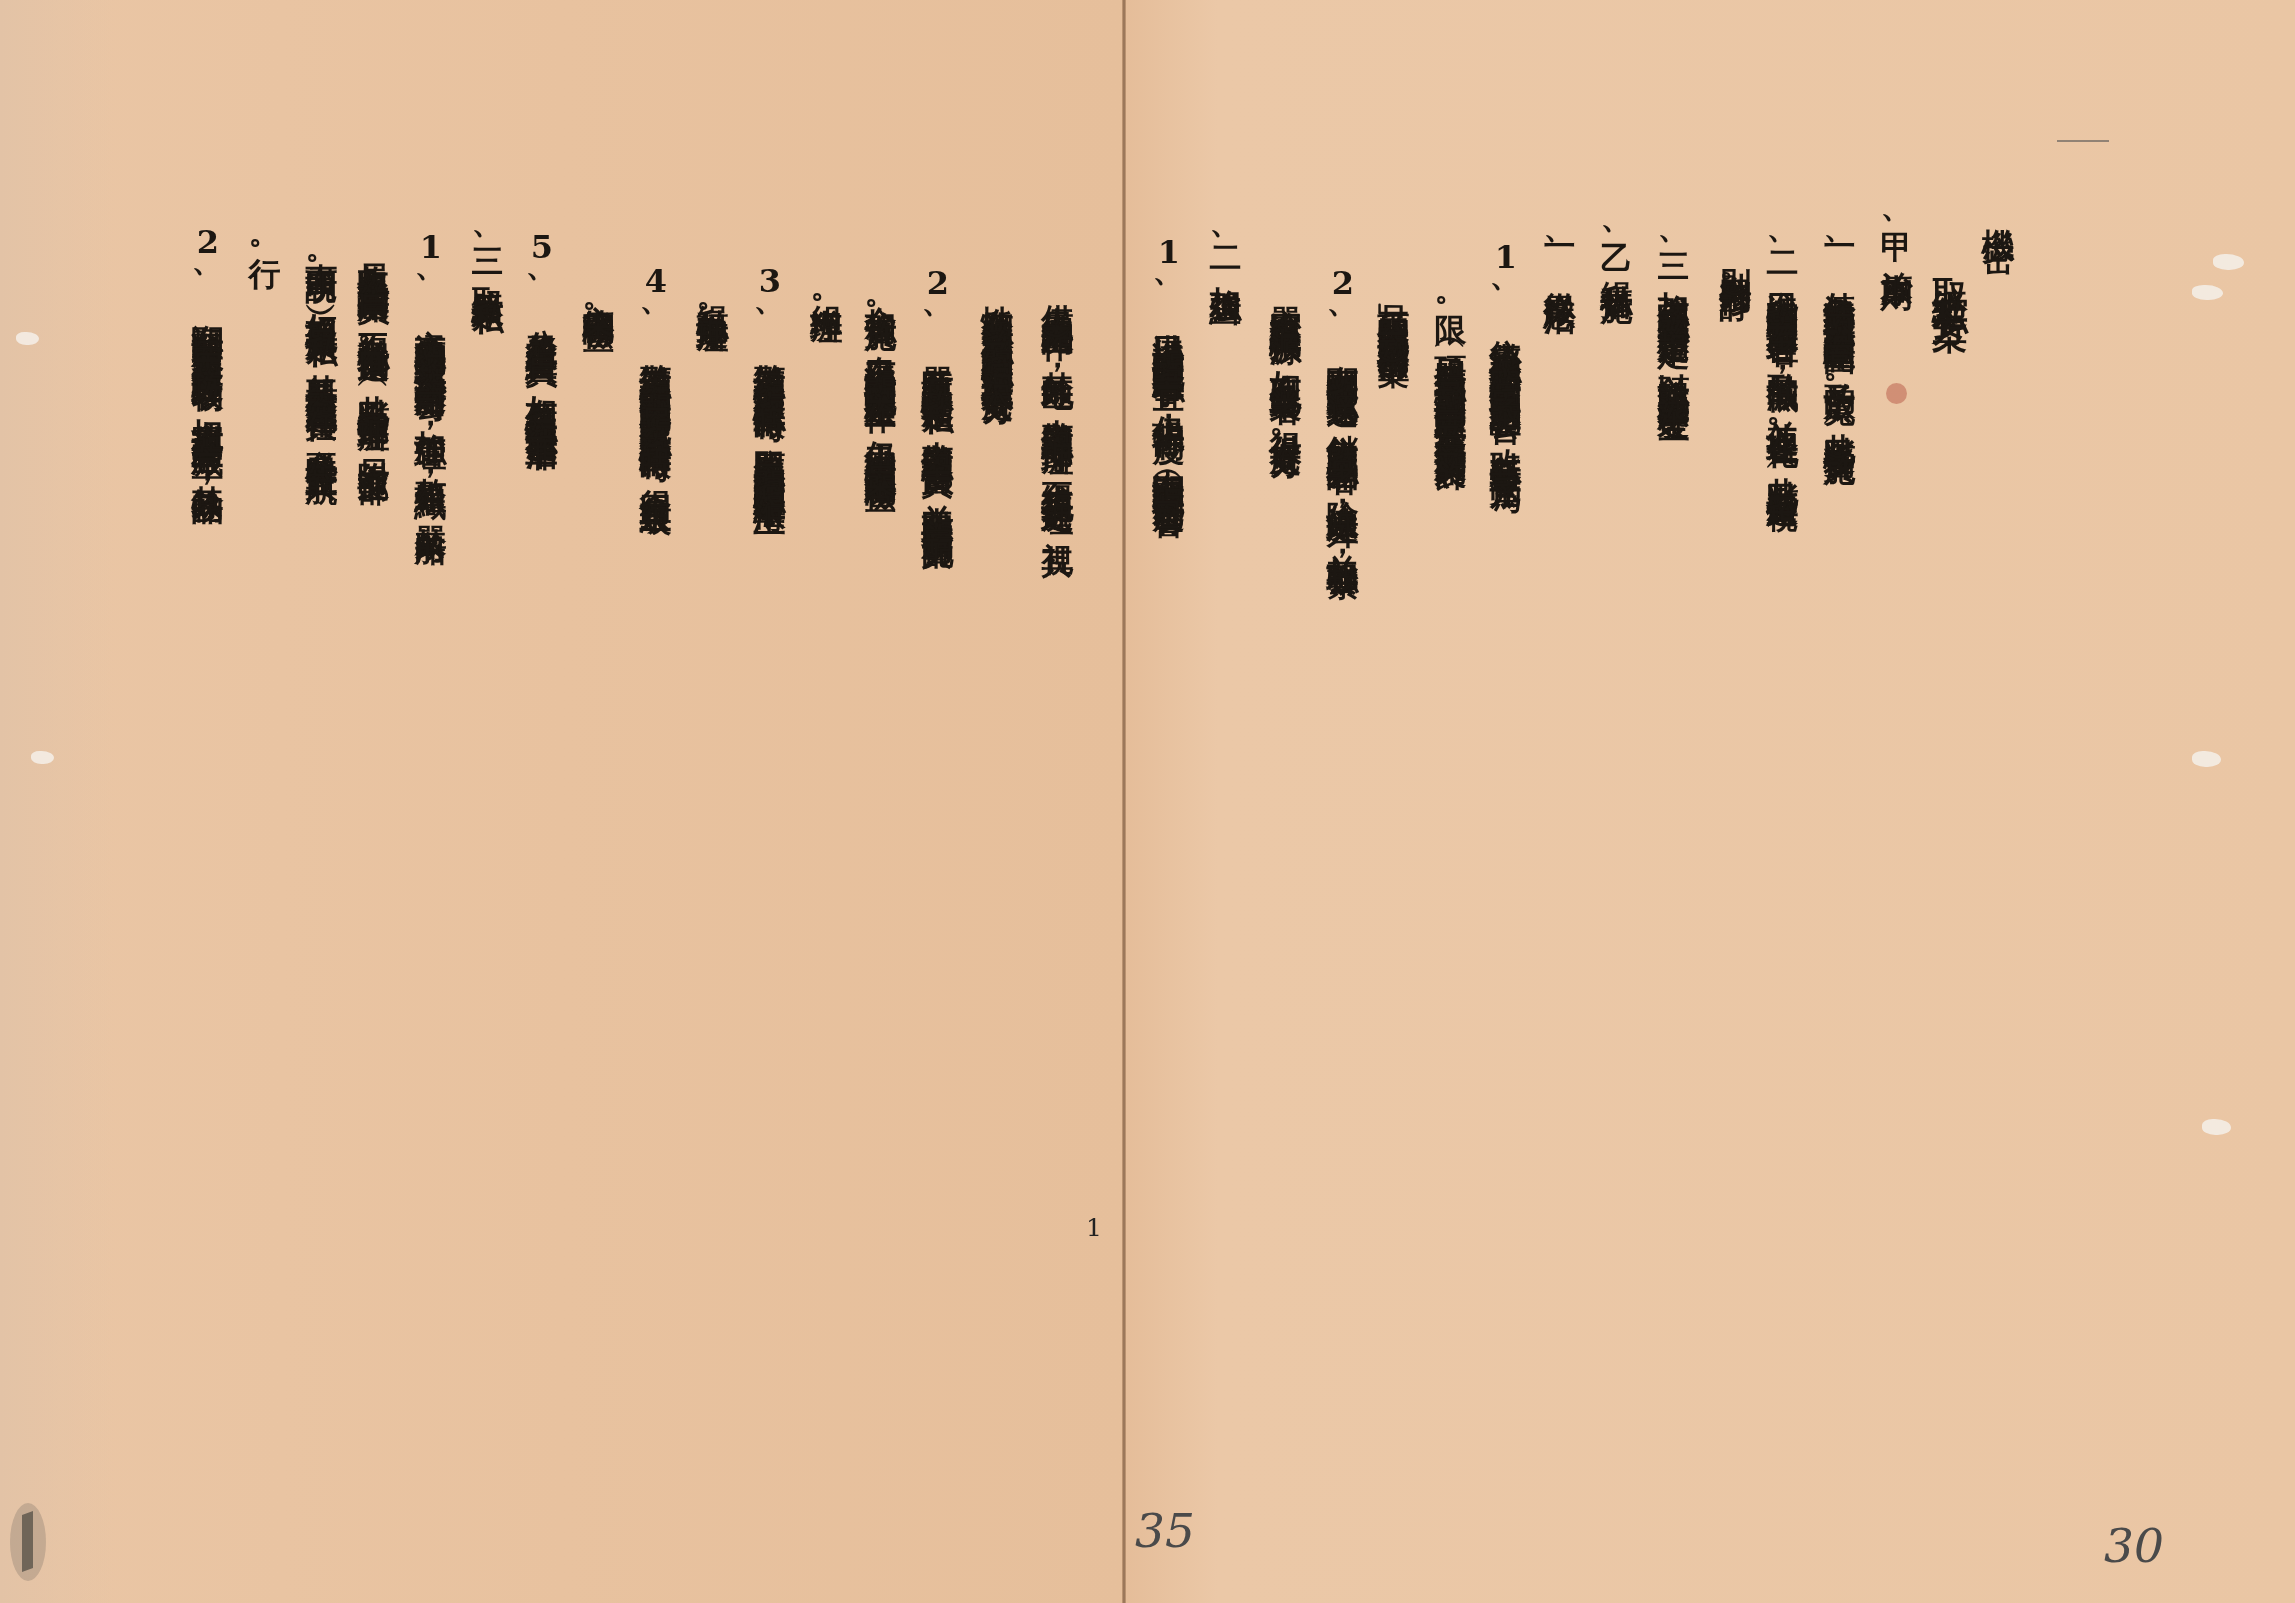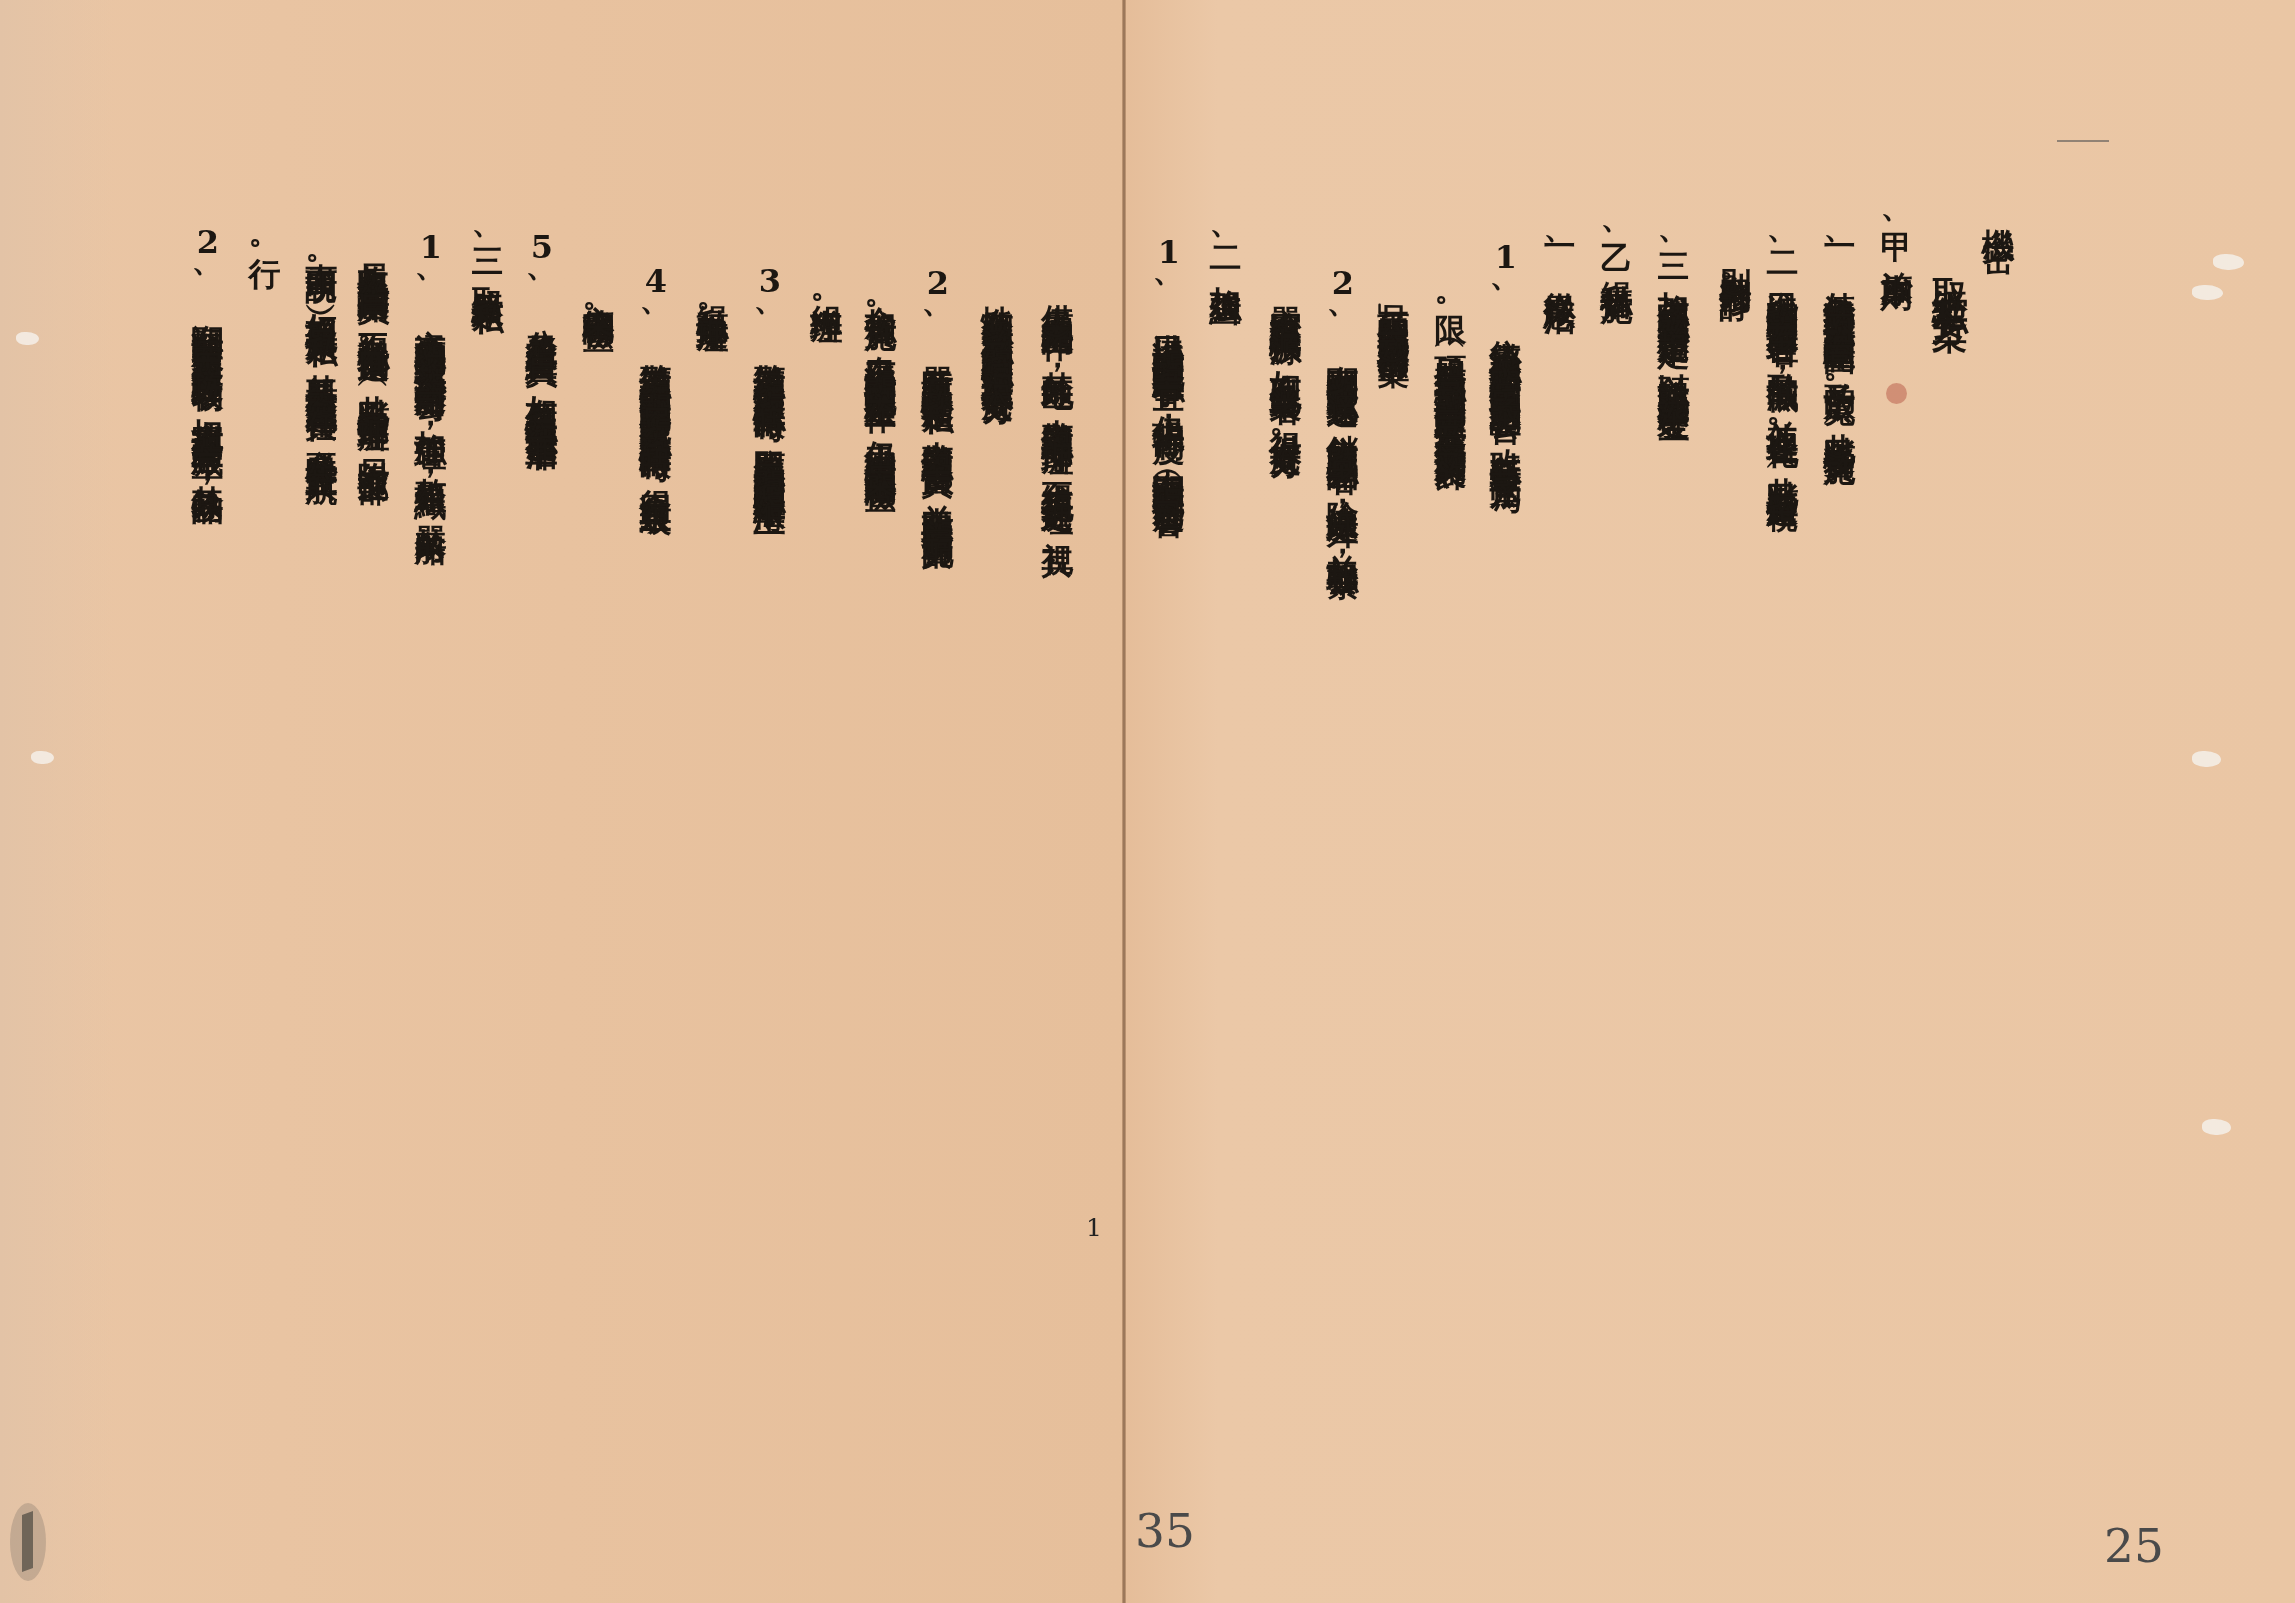--- a/index.html
+++ b/index.html
@@ -30,21 +30,21 @@
     line-height: 1;
     letter-spacing: 3.1px;
     color: #1c1712;
     white-space: nowrap;
     font-weight: bold;
   }
   .col.title { font-size: 36px; letter-spacing: 7.3px; }
   .col.stamp { font-size: 33px; letter-spacing: 11.4px; }
 
   .folio {
-    position: absolute; font-family: "DejaVu Serif", serif; 
+    position: absolute; font-family: "DejaVu Serif", serif; font-style: italic;
     color: #4a4a4a; font-size: 47px;
   }
   .page-num { position:absolute; font-size: 25px; color:#222; font-family:"DejaVu Serif", serif; }
 
   .hole { position:absolute; background:#f4ede6; border-radius: 40% 60% 50% 50%; opacity:.9; }
   .stain { position:absolute; border-radius:50%; background: rgba(180,120,70,.25); }
   .library-mark {
     position:absolute; left: 10.4px; top: 1503px; width: 36px; height: 78px;
     border-radius: 50%; background: rgba(120,110,100,.3);
   }
@@ -81,21 +81,21 @@
 <div class="col" style="left:1601px;top:218px;">乙、緝私措施</div>
 <div class="col" style="left:1544px;top:228px;">一、從嚴懲治</div>
 <div class="col" style="left:1490px;top:238px;">1、依懲治走私條例指定公告管制物品之項目酌予調整公告，改以新台幣二萬一千元爲</div>
 <div class="col" style="left:1435px;top:290px;">限。（項目照警備總部意見增列「機器脚踏車及其零件」及「金屬非金屬首飾及裝飾</div>
 <div class="col" style="left:1378px;top:280px;">品」兩項並照院會決定增列一部份中藥）</div>
 <div class="col" style="left:1327px;top:264px;">2、有關機關對於走私或運送，銷售或藏匿走私物品者，除依法處理外，並加強聯繫，</div>
 <div class="col" style="left:1270px;top:280px;">嚴密追查其組織與根源，如有以此爲常業者，得付保安處分。</div>
 <div class="col" style="left:1210px;top:223px;">二、加強查緝</div>
 <div class="col" style="left:1153px;top:233px;">1、港口機場設有關卡地區之緝私事宜，仍依現行制度，由海關辦理（現行制度已有警</div>
 
-<div class="folio" style="left:2104px;top:1518px;">25</div>
+<div class="folio" style="left:2104px;top:1518px;">30</div>
 
 <div class="col" style="left:1042px;top:280px;">備人員納入海關工作），其餘地區，由警備總司令部辦理，至緝獲人犯之處理，視其</div>
 <div class="col" style="left:982px;top:280px;">性質分別依照懲治走私條例及海關緝私條例規定辦理或付保安處分。</div>
 <div class="col" style="left:922px;top:264px;">2、嚴防匪諜及毒品之政治性走私，由警備總司令部負責，並由財政部密飭所屬切實配</div>
 <div class="col" style="left:865px;top:280px;">合加強實施。在港口機場設有關卡地區之檢查工作，仍由已納入警備人員之海關檢查</div>
 <div class="col" style="left:811px;top:280px;">組辦理。</div>
 <div class="col" style="left:754px;top:262px;">3、警備總司令部如獲有海上走私情報時，應即派員會同海關調派緝私艦艇查緝依海上</div>
 <div class="col" style="left:697px;top:280px;">緝私規定辦理。</div>
 <div class="col" style="left:640px;top:262px;">4、警備總司令部如獲有海關或港務局倉庫有收存私貨串通勾結情報時，得會同其上級</div>
 <div class="col" style="left:583px;top:280px;">主管機關檢查。</div>

